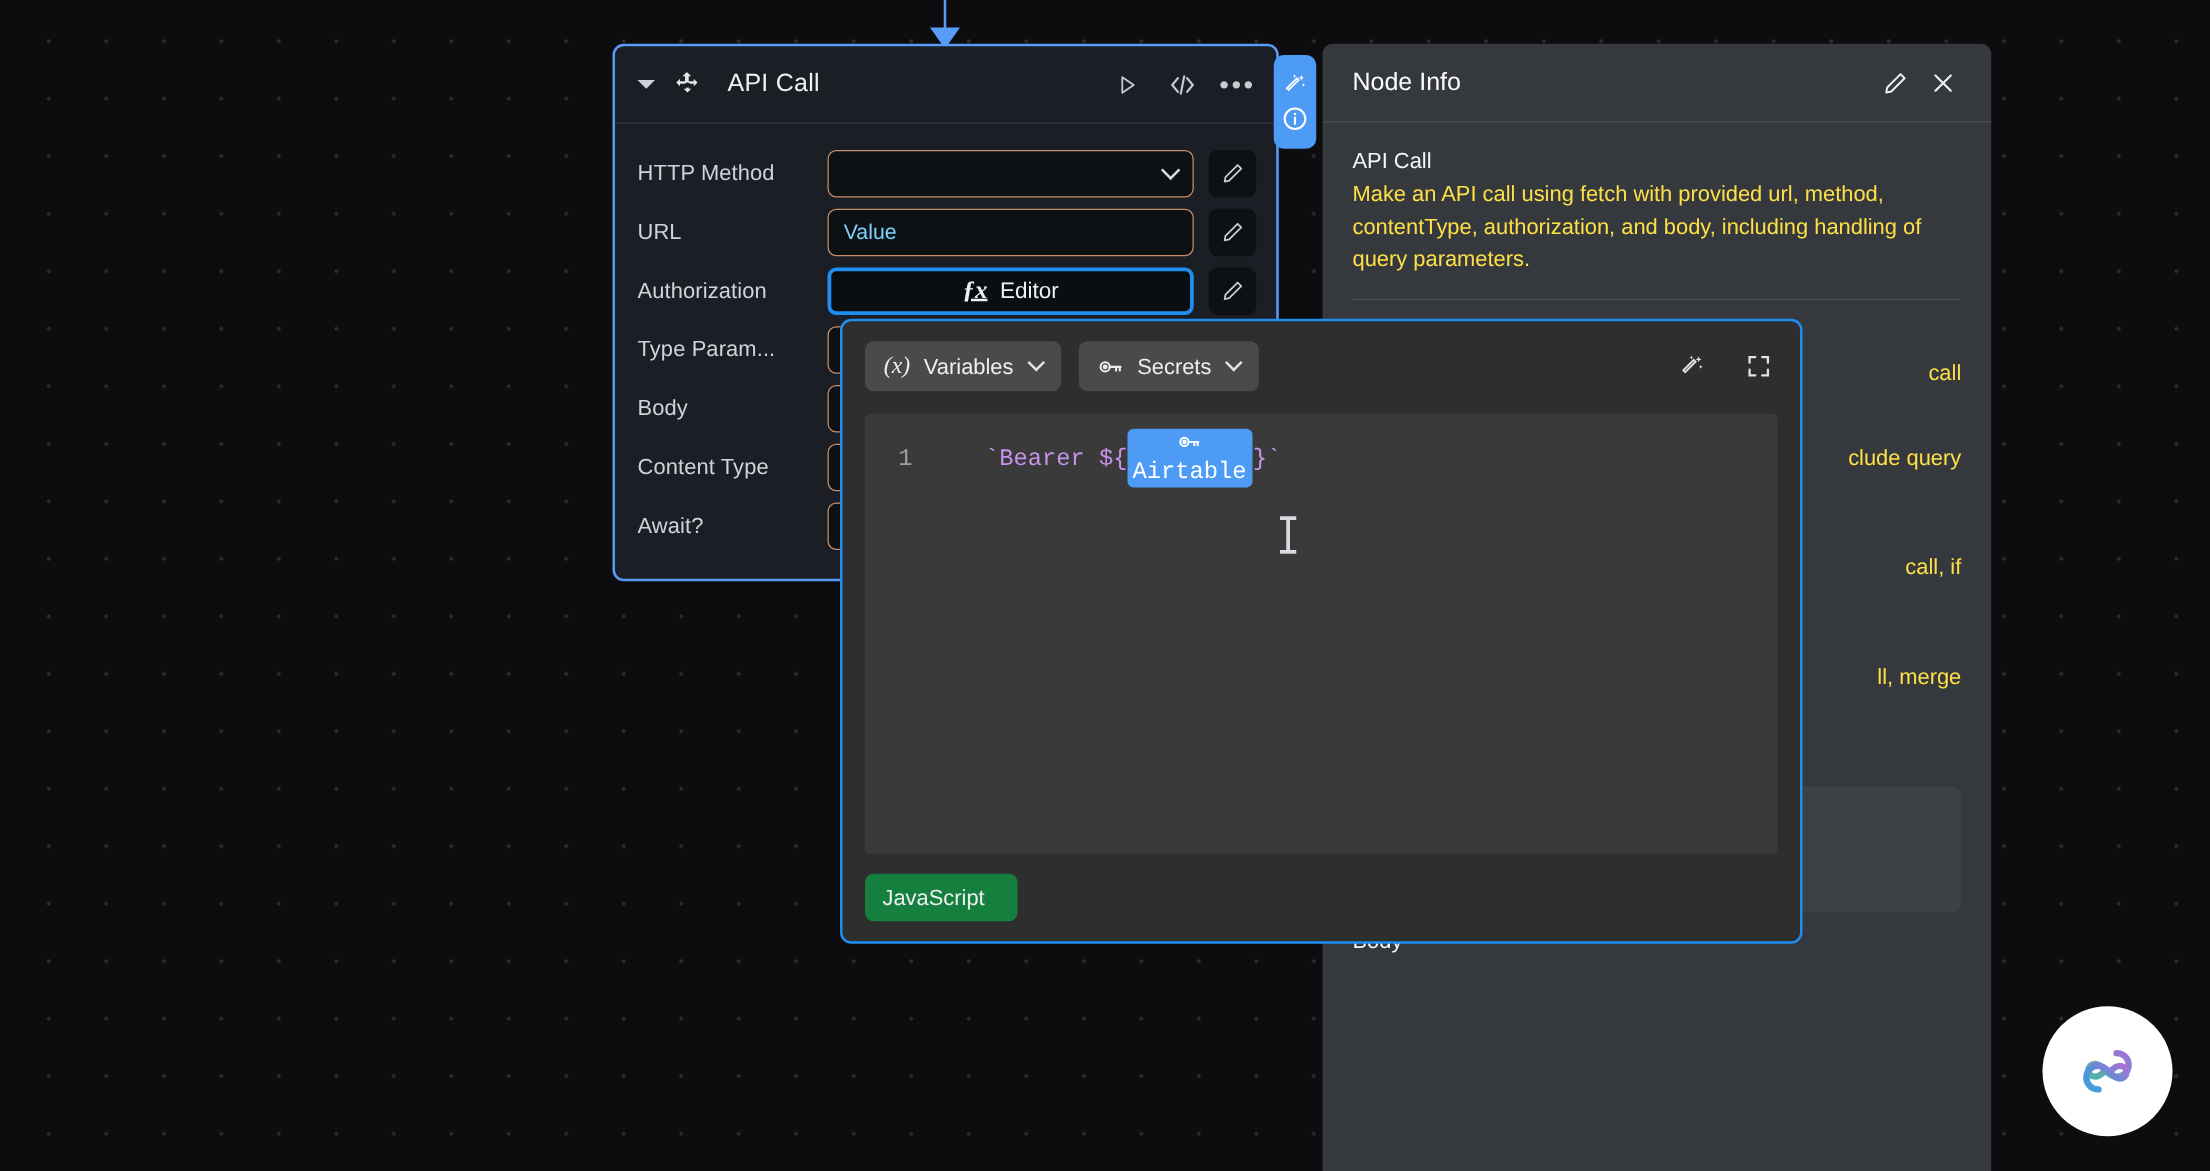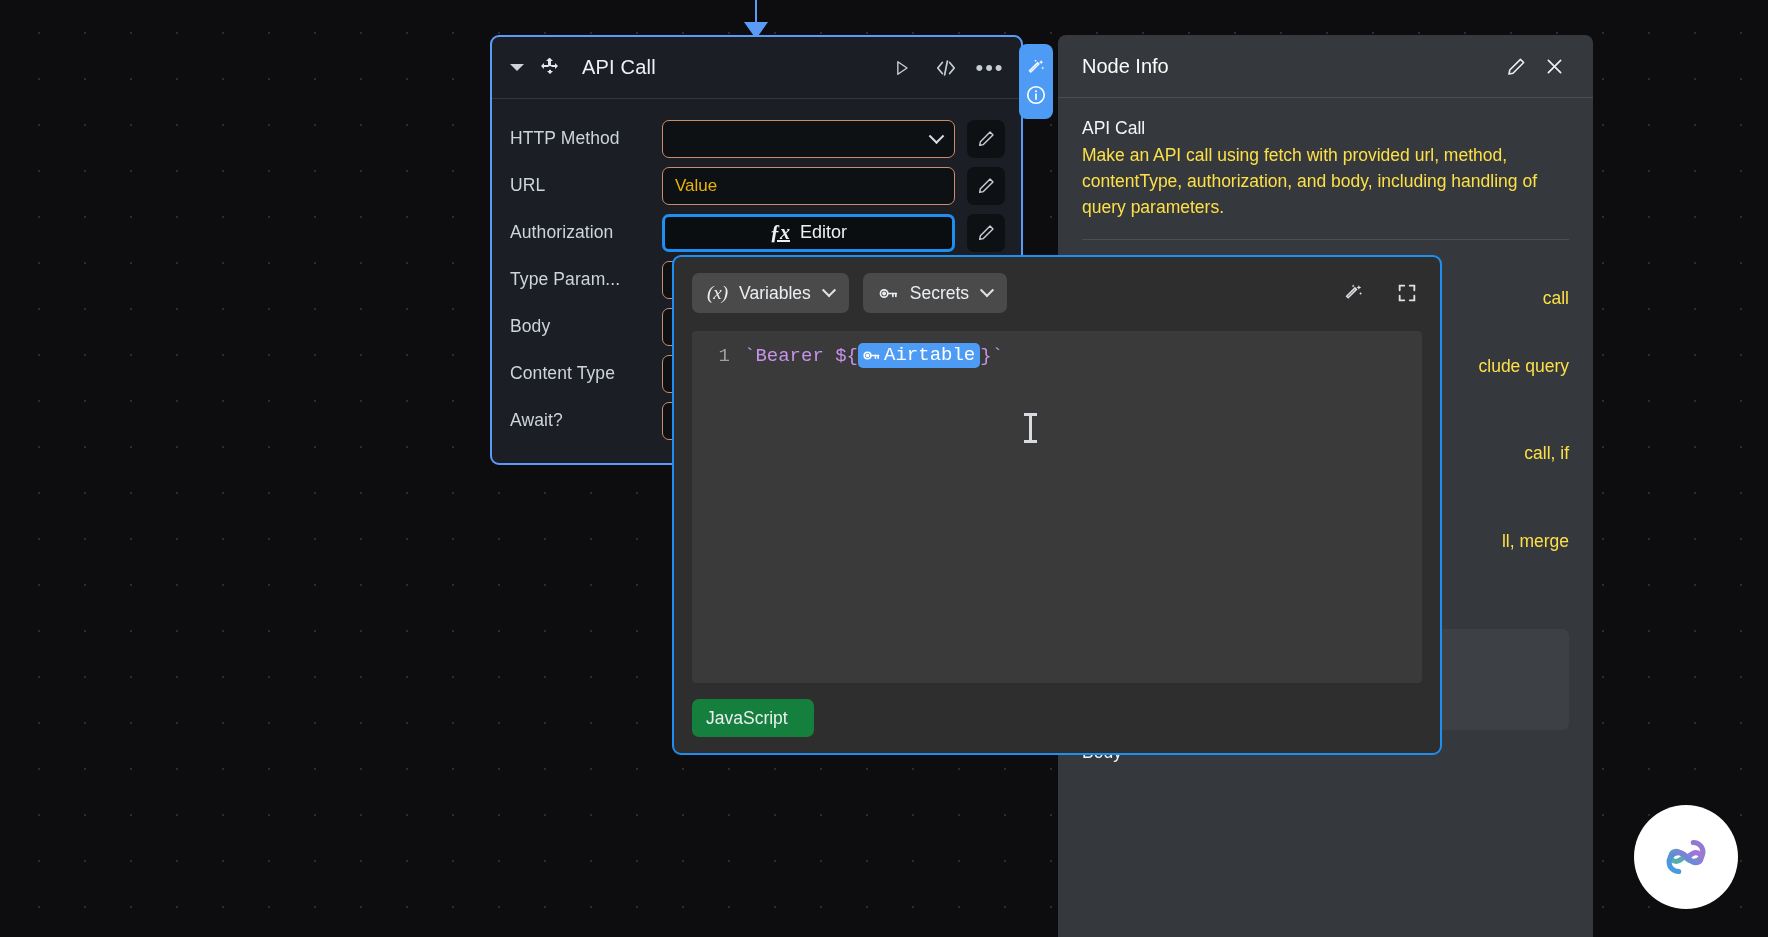--- a/index.html
+++ b/index.html
@@ -87,21 +87,21 @@
     display: flex; align-items: center;
     padding: 0 12px;
     position: relative;
     cursor: text;
   }
   .fctrl.sel {
     border: 3px solid #1f8ef1;
     background: #0b0e11;
     justify-content: center;
   }
-  .fctrl .ph { font-size: 17px; color: #eab308; }
+  .fctrl .ph { font-size: 17px; color: #7dd3fc; }
   .sel-chev {
     position: absolute; right: 12px; top: 50%;
     margin-top: -4px;
     width: 11px; height: 11px;
     border-right: 2.2px solid #d7dce1;
     border-bottom: 2.2px solid #d7dce1;
     transform: rotate(45deg) translate(-3px,-3px);
   }
   .editor-btn-inner {
     display: flex; align-items: center; gap: 10px;
@@ -200,27 +200,28 @@
     background: #3a3a3a;
     border-radius: 4px;
     margin: 18px 0 16px 0;
     padding: 12px 0 0 0;
     position: relative;
     overflow: hidden;
     cursor: text;
   }
   .code-line { display: flex; align-items: center; font-family: "Liberation Mono", monospace; font-size: 19px; }
   .gutter { width: 52px; text-align: right; color: #9aa0a6; padding-right: 14px; flex: none; }
-  .code-txt { color: #c792ea; white-space: pre; display: flex; align-items: center; }
+  .code-txt { color: #c792ea; white-space: pre; display: flex; align-items: center; margin-left: 44px; }
   .secret-pill {
     background: #4d9bf5; color: #fff;
     border-radius: 5px;
     padding: 1px 5px 2px 4px;
     display: inline-flex; align-items: center; gap: 3px;
     cursor: pointer;
+    flex-direction: column;
   }
   .secret-pill .k { width: 19px; height: 19px; display:flex; }
   .ibeam {
     position: absolute; left: 337px; top: 84px;
     width: 3px; height: 26px; background: #d8dbdf;
   }
   .ibeam::before, .ibeam::after {
     content:''; position:absolute; left:-5px; width:13px; height:3px; background:#d8dbdf;
   }
   .ibeam::before { top: -2px; }

